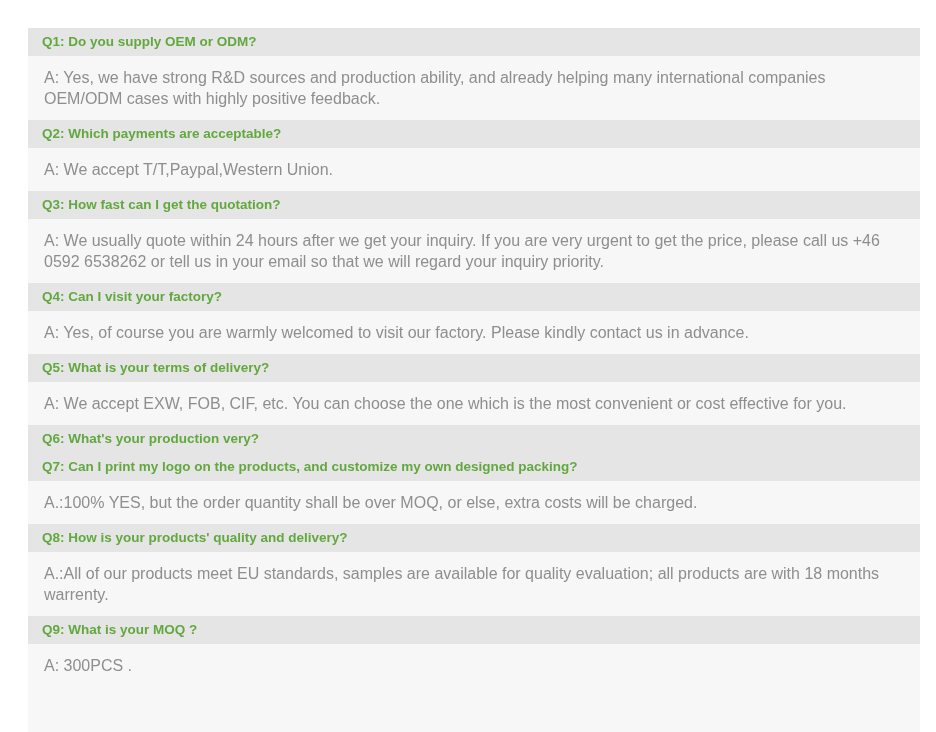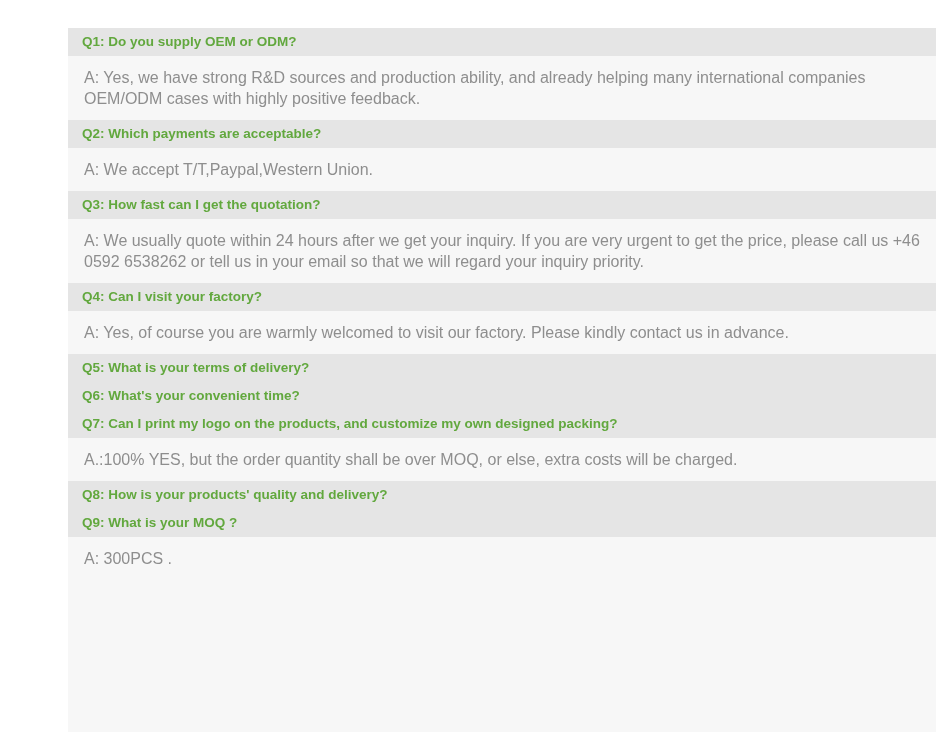--- a/index.html
+++ b/index.html
@@ -8,21 +8,20 @@
     background: #ffffff;
     width: 936px;
     height: 732px;
     overflow: hidden;
     font-family: "Liberation Sans", "DejaVu Sans", sans-serif;
   }
   .page {
     position: relative;
     width: 748px;
     height: 732px;
-    margin-left: 40px;
   }
   .faq {
     position: absolute;
     left: 28px;
     top: 28px;
     width: 892px;
     height: 704px;
     display: flex;
     flex-direction: column;
     overflow: hidden;
@@ -63,25 +62,27 @@
     <div class="faq-question">Q2: Which payments are acceptable?</div>
     <div class="faq-answer">A: We accept T/T,Paypal,Western Union.</div>
 
     <div class="faq-question">Q3: How fast can I get the quotation?</div>
     <div class="faq-answer">A: We usually quote within 24 hours after we get your inquiry. If you are very urgent to get the price, please call us +46 0592 6538262 or tell us in your email so that we will regard your inquiry priority.</div>
 
     <div class="faq-question">Q4: Can I visit your factory?</div>
     <div class="faq-answer">A: Yes, of course you are warmly welcomed to visit our factory. Please kindly contact us in advance.</div>
 
     <div class="faq-question">Q5: What is your terms of delivery?</div>
+    <div class="faq-answer">A: We accept EXW, FOB, CIF, etc. You can choose the one which is the most convenient or cost effective for you.</div>
 
-    <div class="faq-question">Q6: What's your convenient time?</div>
+    <div class="faq-question">Q6: What's your production very?</div>
 
     <div class="faq-question">Q7: Can I print my logo on the products, and customize my own designed packing?</div>
     <div class="faq-answer">A.:100% YES, but the order quantity shall be over MOQ, or else, extra costs will be charged.</div>
 
     <div class="faq-question">Q8: How is your products' quality and delivery?</div>
+    <div class="faq-answer">A.:All of our products meet EU standards, samples are available for quality evaluation; all products are with 18 months warrenty.</div>
 
     <div class="faq-question">Q9: What is your MOQ ?</div>
     <div class="faq-answer last">A: 300PCS .</div>
 
   </div>
 </div>
 
 </body></html>

